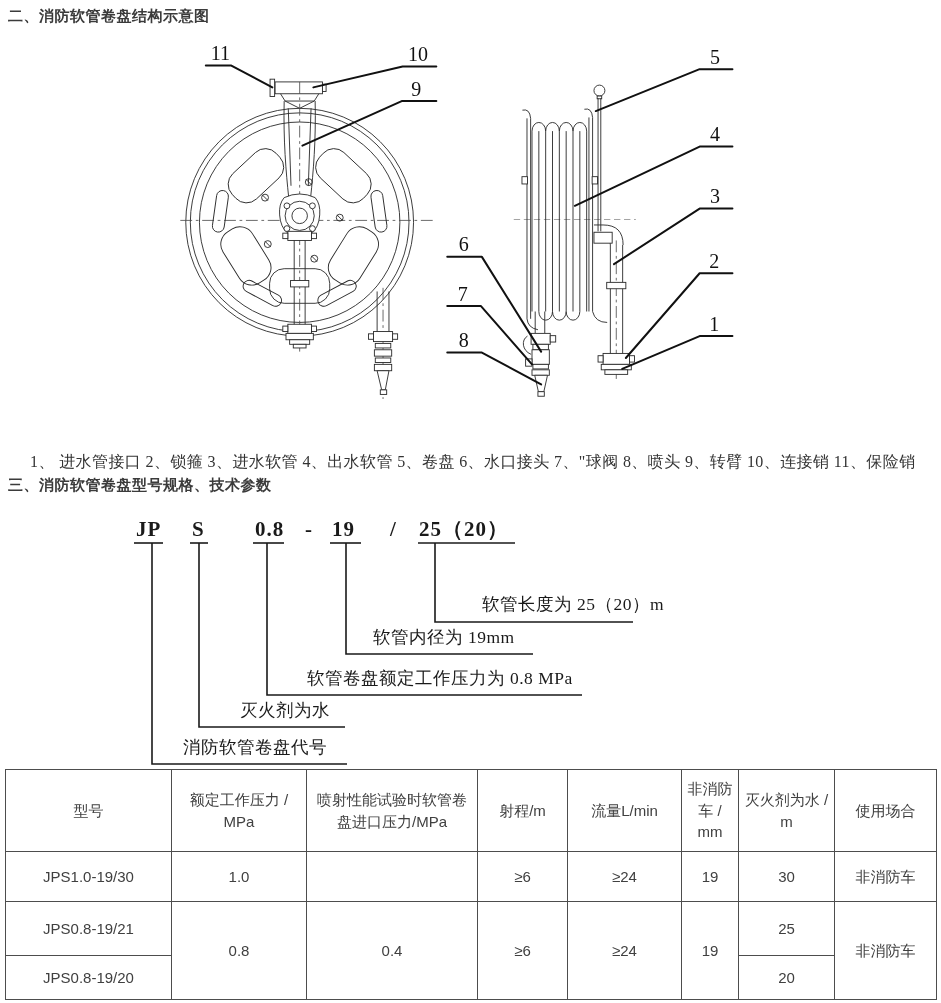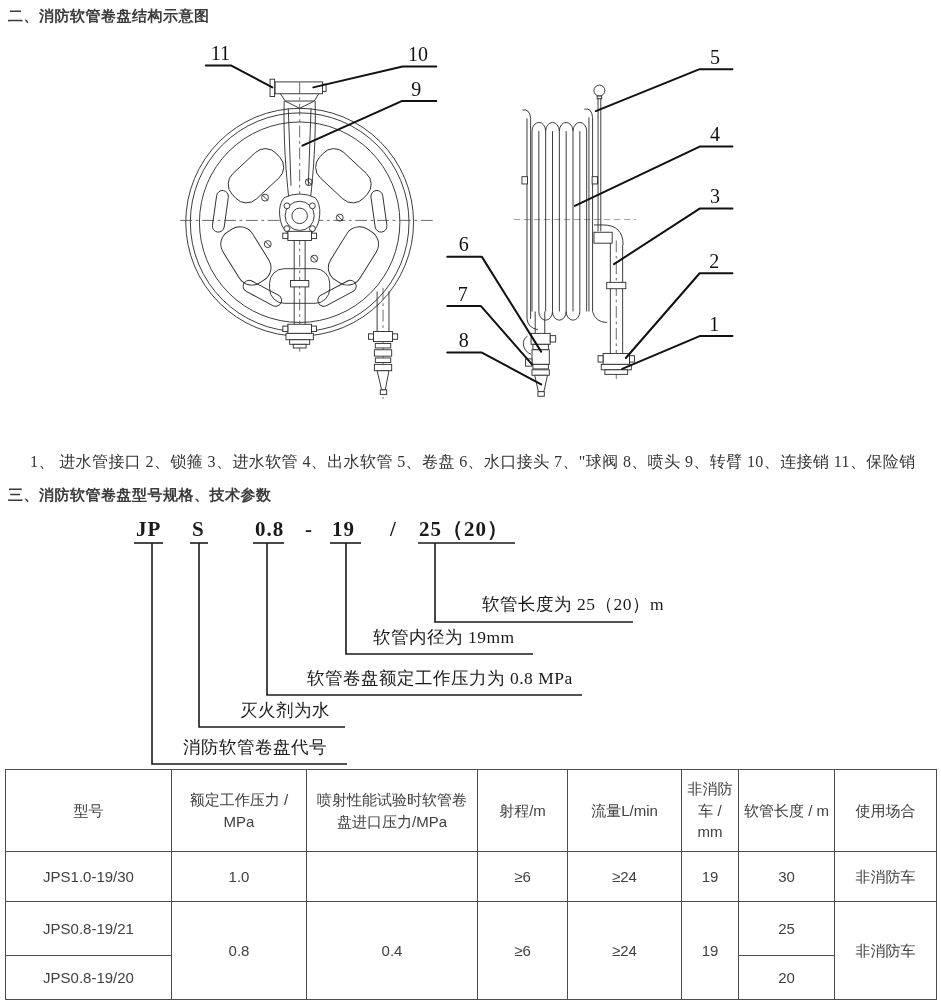--- a/index.html
+++ b/index.html
@@ -206,21 +206,21 @@
     <text class="num" x="738" y="290">2</text>
     <text class="num" x="738" y="359">1</text>
     <text class="num" x="463" y="272">6</text>
     <text class="num" x="462" y="326">7</text>
     <text class="num" x="463" y="377">8</text>
   </g>
 </svg>
 
 <div id="parts-line" class="abs" style="left:30px;top:452px;">1、 进水管接口 2、锁箍 3、进水软管 4、出水软管 5、卷盘 6、水口接头 7、"球阀 8、喷头 9、转臂 10、连接销 11、保险销</div>
 
-<div class="abs sec-heading" style="left:8px;top:476px;margin-top:10px;">三、消防软管卷盘型号规格、技术参数</div>
+<div class="abs sec-heading" style="left:8px;top:476px;">三、消防软管卷盘型号规格、技术参数</div>
 
 <svg class="abs" style="left:90px;top:505px;" width="630" height="265" viewBox="90 505 630 265">
   <g>
     <text class="code-txt" x="136" y="536">JP</text>
     <text class="code-txt" x="192" y="536">S</text>
     <text class="code-txt" x="255" y="536">0.8</text>
     <text class="code-txt" x="305" y="536">-</text>
     <text class="code-txt" x="332" y="536">19</text>
     <text class="code-txt" x="390" y="536">/</text>
     <text class="code-txt" x="419" y="536">25（20）</text>
@@ -258,21 +258,21 @@
       <col style="width:102px">
   </colgroup>
   <tbody>
       <tr style="height:82px;">
     <th>型号</th>
     <th>额定工作压力 / MPa</th>
     <th>喷射性能试验时软管卷盘进口压力/MPa</th>
     <th>射程/m</th>
     <th>流量L/min</th>
     <th>非消防车 / mm</th>
-    <th>软管长度 / m</th>
+    <th>灭火剂为水 / m</th>
     <th>使用场合</th>
   </tr>
   <tr style="height:50px;">
     <td>JPS1.0-19/30</td>
     <td>1.0</td>
     <td></td>
     <td>≥6</td>
     <td>≥24</td>
     <td>19</td>
     <td>30</td>

